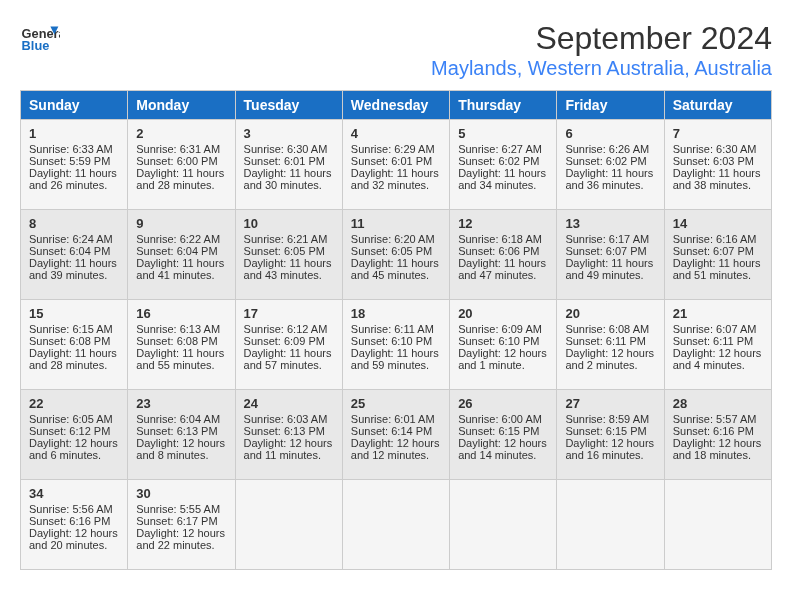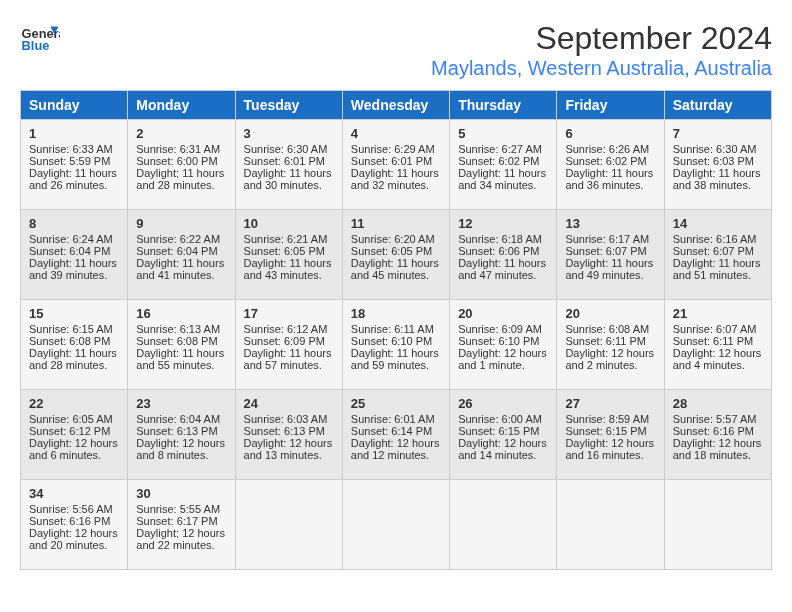--- a/index.html
+++ b/index.html
@@ -272,21 +272,21 @@
           <div>Sunrise: 6:04 AM</div>
           <div>Sunset: 6:13 PM</div>
           <div>Daylight: 12 hours</div>
           <div>and 8 minutes.</div>
         </td>
         <td>
           <span class="day-num">24</span>
           <div>Sunrise: 6:03 AM</div>
           <div>Sunset: 6:13 PM</div>
           <div>Daylight: 12 hours</div>
-          <div>and 13 minutes.</div>
+          <div>and 11 minutes.</div>
         </td>
         <td>
           <span class="day-num">25</span>
           <div>Sunrise: 6:01 AM</div>
           <div>Sunset: 6:14 PM</div>
           <div>Daylight: 12 hours</div>
           <div>and 12 minutes.</div>
         </td>
         <td>
           <span class="day-num">26</span>

